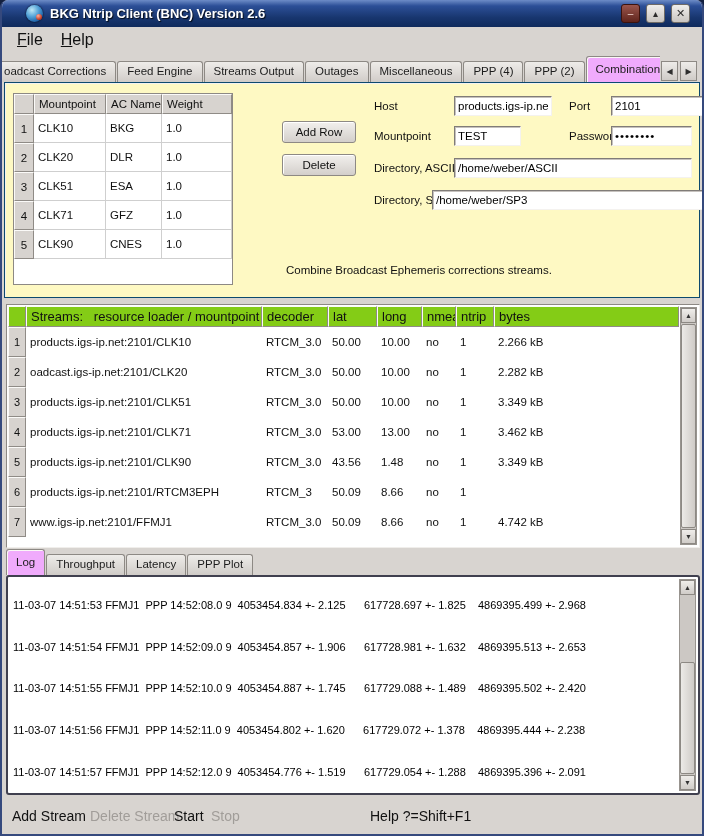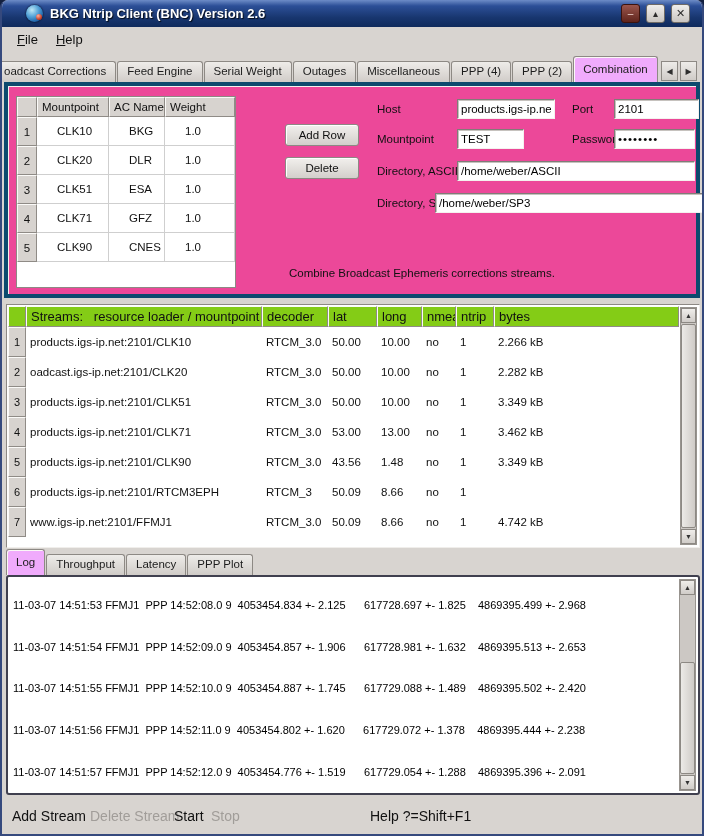--- a/index.html
+++ b/index.html
@@ -17,46 +17,46 @@
   .appdot{position:absolute;right:1px;bottom:2px;width:6px;height:6px;border-radius:50%;
           background:radial-gradient(circle at 35% 30%,#ffb0a0,#c23318 70%)}
   .wtitle{margin-left:7px;color:#fff;font-size:13px;font-weight:bold;text-shadow:1px 1px 1px rgba(0,0,0,.8)}
   .wbtn{position:absolute;top:4px;width:19px;height:19px;border-radius:3px;display:flex;align-items:center;
         justify-content:center;font-size:10px;line-height:1;cursor:default}
   .wmin{right:62px;background:linear-gradient(#9b564c,#5f241c);border:1px solid #3c130d;color:#f3d9d2}
   .wmax{right:37px;background:linear-gradient(#f0eeeb,#c9c5c1);border:1px solid #6f6b66;color:#2c2c2c}
   .wclose{right:12px;background:linear-gradient(#f0eeeb,#c9c5c1);border:1px solid #6f6b66;color:#2c2c2c;font-size:11px}
   
   .menubar{position:absolute;top:27px;left:0;right:0;height:25px;display:flex;align-items:center;padding-left:6px}
-  .menuitem{display:inline-block;padding:3px 9px;font-size:13px}
+  .menuitem{display:inline-block;padding:3px 9px;font-size:16px}
   .menuitem:first-letter{text-decoration:underline}
   
   .tabbar{position:absolute;top:56px;left:0;width:658px;height:26px;display:flex;align-items:flex-end;overflow:hidden}
   .tab{flex:0 0 auto;height:21px;padding:3px 9px 0;margin-right:1px;font-size:11.5px;white-space:nowrap;
        background:linear-gradient(#eeece9,#d0ccc8);border:1px solid #8d8984;border-bottom:none;
        border-radius:3px 3px 0 0;color:#1c1c1c}
   .tab.cut{margin-left:-8px}
   .tab.active{height:26px;padding-top:6px;background:#f0abfc;box-shadow:inset 1px 1px 0 #faf8f6}
   .tabscroll{position:absolute;top:61px;width:17px;height:20px;display:flex;align-items:center;justify-content:center;
              font-size:8px;color:#2e2e2e;background:linear-gradient(#eeece9,#cfcbc7);border:1px solid #8d8984}
   .tabscroll.left{right:24px}
   .tabscroll.right{right:5px}
   
-  .panel{position:absolute;top:82px;left:2px;width:696px;height:216px;background:#ec4899;
-         border:4px solid #0c4a6e;box-shadow:inset 1px 1px 0 #f4f2ef}
+  .panel{position:absolute;top:82px;left:2px;width:696px;height:216px;background:#fef9c3;
+         border:1px solid #0c4a6e;box-shadow:inset 1px 1px 0 #f4f2ef}
   .ctable{position:absolute;left:8px;top:10px;width:220px;height:192px;background:#fff;border:1px solid #8d8984;overflow:hidden}
   .cthead,.crow{display:flex}
   .hc{height:20px;background:#d7d3cf;border:1px solid;border-color:#fbfaf8 #8f8b86 #8f8b86 #fbfaf8;
       display:flex;align-items:center;padding-left:4px;font-size:11.5px;overflow:hidden}
   .hc.corner{width:20px;padding:0}
   .w-mp{width:72px}.w-ac{width:56px}.w-wt{width:70px}
   .crow{height:29px}
   .rnum{width:20px;background:#d7d3cf;border:1px solid;border-color:#fbfaf8 #8f8b86 #8f8b86 #fbfaf8;
         display:flex;align-items:center;justify-content:center;font-size:11.5px}
-  .ccell{display:flex;align-items:center;padding-left:20px;font-size:11.5px;background:#fff;
+  .ccell{display:flex;align-items:center;padding-left:4px;font-size:11.5px;background:#fff;
          border-right:1px solid #cfcfcf;border-bottom:1px solid #cfcfcf;overflow:hidden}
   .btn{position:absolute;width:74px;height:22px;display:flex;align-items:center;justify-content:center;font-size:11.5px;
        background:linear-gradient(#f2f0ed,#d3cfcb);border:1px solid #8d8984;border-radius:3px;box-shadow:inset 1px 1px 0 #fff}
   .btn.addrow{left:277px;top:38px}
   .btn.delete{left:277px;top:71px}
   .flabel{position:absolute;font-size:11.5px;white-space:nowrap}
   .field{position:absolute;height:20px;font-family:"Liberation Sans",sans-serif;font-size:11.5px;padding:1px 3px;
          background:#fff;color:#000;border:1px solid;border-color:#807c78 #f4f2ef #f4f2ef #807c78;
          box-shadow:inset 1px 1px 0 #c6c2be}
   .pw{letter-spacing:1px}
@@ -111,21 +111,21 @@
   </div>
 
   <div class="menubar">
     <span class="menuitem">File</span>
     <span class="menuitem">Help</span>
   </div>
 
   <div class="tabbar">
     <div class="tab cut">oadcast Corrections</div>
     <div class="tab">Feed Engine</div>
-    <div class="tab">Serial Weight</div>
+    <div class="tab">Streams Output</div>
     <div class="tab">Outages</div>
     <div class="tab">Miscellaneous</div>
     <div class="tab">PPP (4)</div>
     <div class="tab">PPP (2)</div>
     <div class="tab active">Combination</div>
   </div>
   <div class="tabscroll left">◀</div>
   <div class="tabscroll right">▶</div>
 
   <div class="panel">
@@ -168,21 +168,21 @@
         <div class="ccell w-wt">1.0</div>
       </div>
     </div>
 
     <div class="btn addrow">Add Row</div>
     <div class="btn delete">Delete</div>
 
     <span class="flabel" style="left:369px;top:17px">Host</span>
     <input class="field" style="left: 449px; top: 13px; width: 98px;" readonly="" value="products.igs-ip.net">
     <span class="flabel" style="left:564px;top:17px">Port</span>
-    <input class="field" style="left: 606px; top: 13px; width: 85px;" readonly="" value="2101">
+    <input class="field" style="left: 606px; top: 13px; width: 94px;" readonly="" value="2101">
 
     <span class="flabel" style="left:369px;top:47px">Mountpoint</span>
     <input class="field" style="left: 449px; top: 43px; width: 67px;" readonly="" value="TEST">
     <span class="flabel" style="left:564px;top:47px">Password</span>
     <input class="field pw" style="left: 606px; top: 43px; width: 81px;" readonly="" value="••••••••">
 
     <span class="flabel" style="left:369px;top:79px">Directory, ASCII</span>
     <input class="field" style="left: 449px; top: 75px; width: 238px;" readonly="" value="/home/weber/ASCII">
 
     <span class="flabel" style="left:369px;top:111px">Directory, SP3</span>

